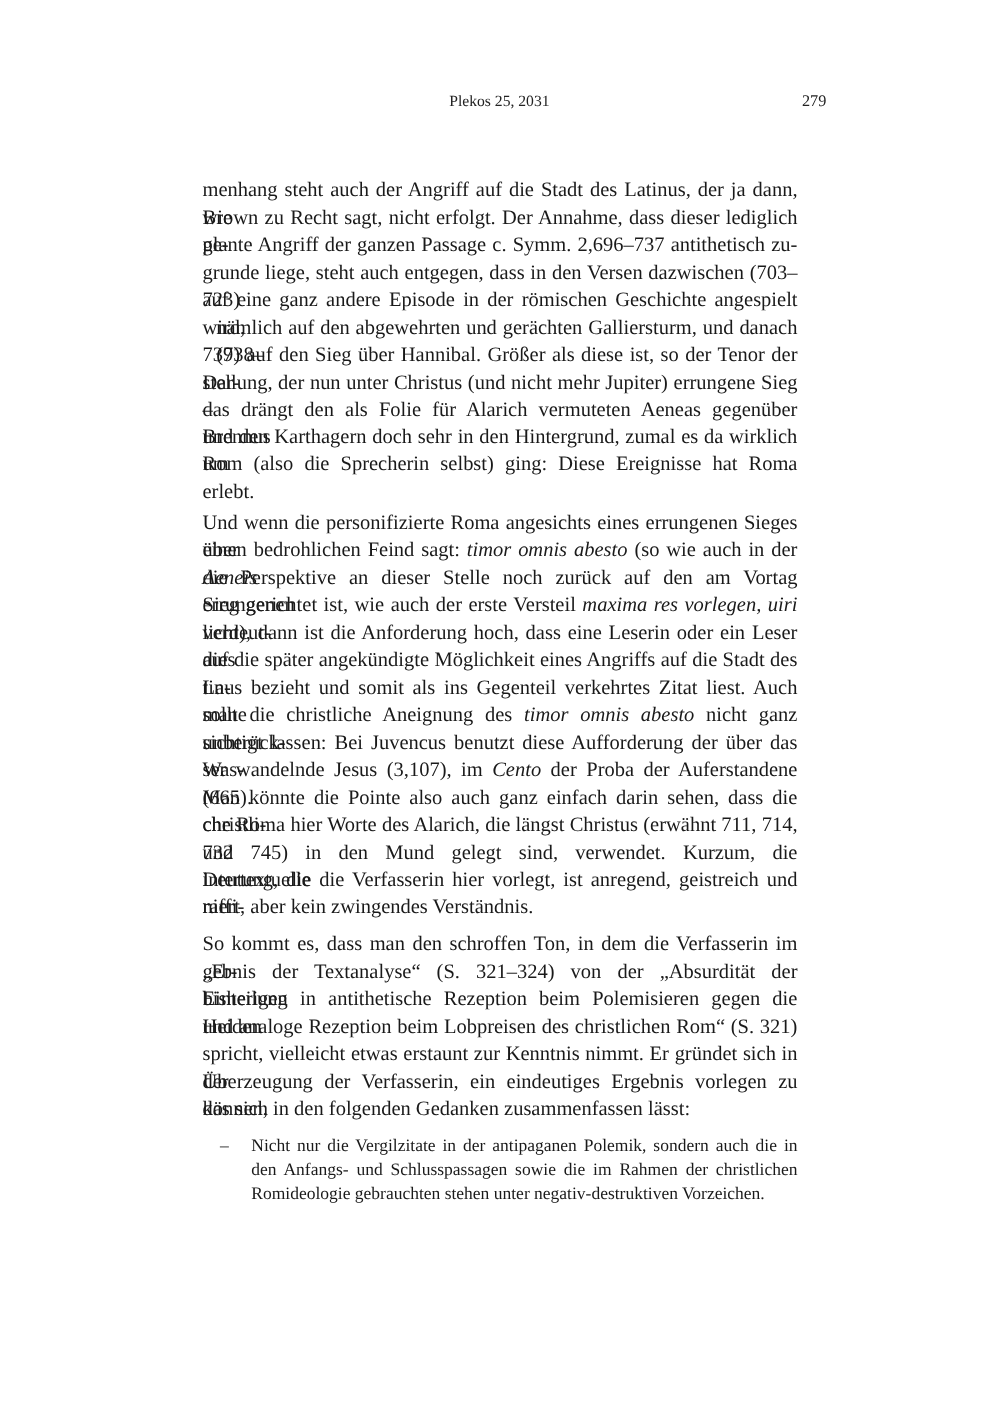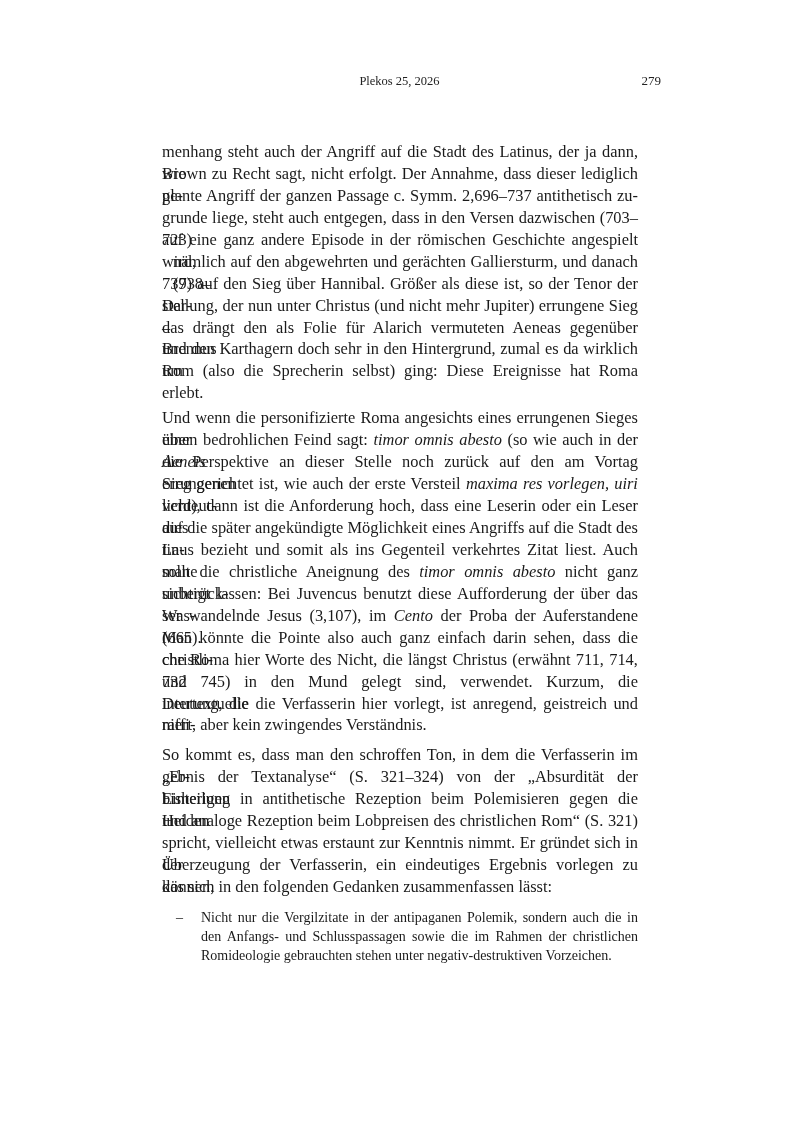--- a/index.html
+++ b/index.html
@@ -84,21 +84,21 @@
       text-align: justify;
       text-align-last: justify;
       white-space: nowrap;
     }
     .list-line.last { text-align-last: left; }
   </style>
 </head>
 <body>
 
 <div>
-  <div class="running-head">Plekos 25, 2026</div>
+  <div class="running-head">Plekos 25, 2031</div>
   <div class="page-number">279</div>
 
   <div class="body-text">
     <div id="paras">
         <p class="para">
           <span class="line" style="white-space: normal;"><span>menhang</span> <span>steht</span> <span>auch</span> <span>der</span> <span>Angriff</span> <span>auf</span> <span>die</span> <span>Stadt</span> <span>des</span> <span>Latinus,</span> <span>der</span> <span>ja</span> <span>dann,</span> <span>wie</span></span>
           <span class="line" style="white-space: normal;"><span>Brown</span> <span>zu</span> <span>Recht</span> <span>sagt,</span> <span>nicht</span> <span>erfolgt.</span> <span>Der</span> <span>Annahme,</span> <span>dass</span> <span>dieser</span> <span>lediglich</span> <span>ge-</span></span>
           <span class="line" style="white-space: normal;"><span>plante</span> <span>Angriff</span> <span>der</span> <span>ganzen</span> <span>Passage</span> <span>c.</span> <span>Symm.</span> <span>2,696–737</span> <span>antithetisch</span> <span>zu-</span></span>
           <span class="line" style="white-space: normal;"><span>grunde</span> <span>liege,</span> <span>steht</span> <span>auch</span> <span>entgegen,</span> <span>dass</span> <span>in</span> <span>den</span> <span>Versen</span> <span>dazwischen</span> <span>(703–723)</span></span>
           <span class="line" style="white-space: normal;"><span>auf</span> <span>eine</span> <span>ganz</span> <span>andere</span> <span>Episode</span> <span>in</span> <span>der</span> <span>römischen</span> <span>Geschichte</span> <span>angespielt</span> <span>wird,</span></span>
@@ -112,21 +112,21 @@
           <span class="line" style="white-space: normal;"><span>einen</span> <span>bedrohlichen</span> <span>Feind</span> <span>sagt:</span> <span class="it">timor</span> <span class="it">omnis</span> <span class="it">abesto</span> <span>(so</span> <span>wie</span> <span>auch</span> <span>in</span> <span>der</span> <span class="it">Aeneis</span></span>
           <span class="line" style="white-space: normal;"><span>die</span> <span>Perspektive</span> <span>an</span> <span>dieser</span> <span>Stelle</span> <span>noch</span> <span>zurück</span> <span>auf</span> <span>den</span> <span>am</span> <span>Vortag</span> <span>errungenen</span></span>
           <span class="line" style="white-space: normal;"><span>Sieg</span> <span>gerichtet</span> <span>ist,</span> <span>wie</span> <span>auch</span> <span>der</span> <span>erste</span> <span>Versteil</span> <span class="it">maxima</span> <span class="it">res</span> <span class="it">vorlegen,</span> <span class="it">uiri</span> <span>verdeut-</span></span>
           <span class="line" style="white-space: normal;"><span>licht),</span> <span>dann</span> <span>ist</span> <span>die</span> <span>Anforderung</span> <span>hoch,</span> <span>dass</span> <span>eine</span> <span>Leserin</span> <span>oder</span> <span>ein</span> <span>Leser</span> <span>dies</span></span>
           <span class="line" style="white-space: normal;"><span>auf</span> <span>die</span> <span>später</span> <span>angekündigte</span> <span>Möglichkeit</span> <span>eines</span> <span>Angriffs</span> <span>auf</span> <span>die</span> <span>Stadt</span> <span>des</span> <span>La-</span></span>
           <span class="line" style="white-space: normal;"><span>tinus</span> <span>bezieht</span> <span>und</span> <span>somit</span> <span>als</span> <span>ins</span> <span>Gegenteil</span> <span>verkehrtes</span> <span>Zitat</span> <span>liest.</span> <span>Auch</span> <span>sollte</span></span>
           <span class="line" style="white-space: normal;"><span>man</span> <span>die</span> <span>christliche</span> <span>Aneignung</span> <span>des</span> <span class="it">timor</span> <span class="it">omnis</span> <span class="it">abesto</span> <span>nicht</span> <span>ganz</span> <span>unberück-</span></span>
           <span class="line" style="white-space: normal;"><span>sichtigt</span> <span>lassen:</span> <span>Bei</span> <span>Juvencus</span> <span>benutzt</span> <span>diese</span> <span>Aufforderung</span> <span>der</span> <span>über</span> <span>das</span> <span>Was-</span></span>
           <span class="line" style="white-space: normal;"><span>ser</span> <span>wandelnde</span> <span>Jesus</span> <span>(3,107),</span> <span>im</span> <span class="it">Cento</span> <span>der</span> <span>Proba</span> <span>der</span> <span>Auferstandene</span> <span>(665).</span></span>
           <span class="line" style="white-space: normal;"><span>Man</span> <span>könnte</span> <span>die</span> <span>Pointe</span> <span>also</span> <span>auch</span> <span>ganz</span> <span>einfach</span> <span>darin</span> <span>sehen,</span> <span>dass</span> <span>die</span> <span>christli-</span></span>
-          <span class="line" style="white-space: normal;"><span>che</span> <span>Roma</span> <span>hier</span> <span>Worte</span> <span>des</span> <span>Nicht,</span> <span>die</span> <span>längst</span> <span>Christus</span> <span>(erwähnt</span> <span>711,</span> <span>714,</span> <span>732</span></span>
+          <span class="line" style="white-space: normal;"><span>che</span> <span>Roma</span> <span>hier</span> <span>Worte</span> <span>des</span> <span>Alarich,</span> <span>die</span> <span>längst</span> <span>Christus</span> <span>(erwähnt</span> <span>711,</span> <span>714,</span> <span>732</span></span>
           <span class="line" style="white-space: normal;"><span>und</span> <span>745)</span> <span>in</span> <span>den</span> <span>Mund</span> <span>gelegt</span> <span>sind,</span> <span>verwendet.</span> <span>Kurzum,</span> <span>die</span> <span>intertextuelle</span></span>
           <span class="line" style="white-space: normal;"><span>Deutung,</span> <span>die</span> <span>die</span> <span>Verfasserin</span> <span>hier</span> <span>vorlegt,</span> <span>ist</span> <span>anregend,</span> <span>geistreich</span> <span>und</span> <span>raffi-</span></span>
           <span class="line last"><span class="seg">niert, aber kein zwingendes Verständnis.</span></span>
         </p>
         <p class="para">
           <span class="line" style="white-space: normal;"><span>So</span> <span>kommt</span> <span>es,</span> <span>dass</span> <span>man</span> <span>den</span> <span>schroffen</span> <span>Ton,</span> <span>in</span> <span>dem</span> <span>die</span> <span>Verfasserin</span> <span>im</span> <span>„Er-</span></span>
           <span class="line" style="white-space: normal;"><span>gebnis</span> <span>der</span> <span>Textanalyse“</span> <span>(S.</span> <span>321–324)</span> <span>von</span> <span>der</span> <span>„Absurdität</span> <span>der</span> <span>bisherigen</span></span>
           <span class="line" style="white-space: normal;"><span>Einteilung</span> <span>in</span> <span>antithetische</span> <span>Rezeption</span> <span>beim</span> <span>Polemisieren</span> <span>gegen</span> <span>die</span> <span>Heiden</span></span>
           <span class="line" style="white-space: normal;"><span>und</span> <span>analoge</span> <span>Rezeption</span> <span>beim</span> <span>Lobpreisen</span> <span>des</span> <span>christlichen</span> <span>Rom“</span> <span>(S.</span> <span>321)</span></span>
           <span class="line" style="white-space: normal;"><span>spricht,</span> <span>vielleicht</span> <span>etwas</span> <span>erstaunt</span> <span>zur</span> <span>Kenntnis</span> <span>nimmt.</span> <span>Er</span> <span>gründet</span> <span>sich</span> <span>in</span> <span>der</span></span>

